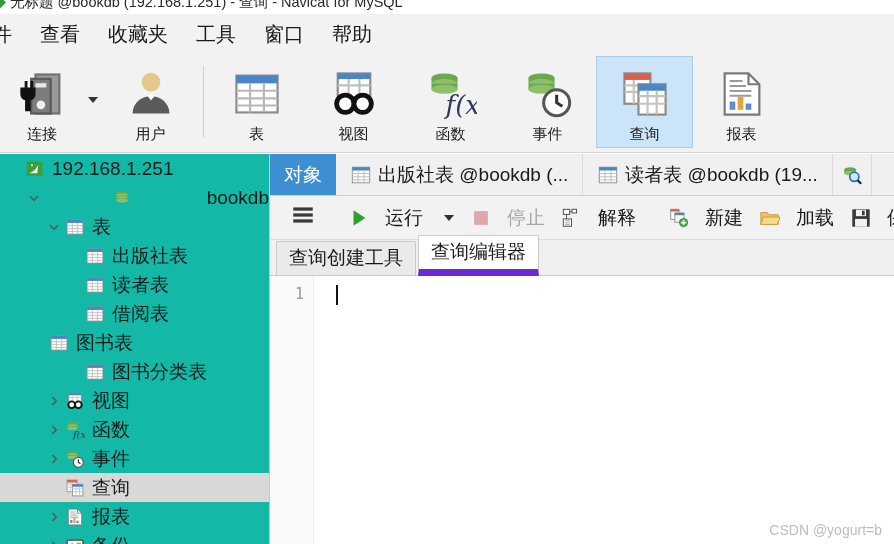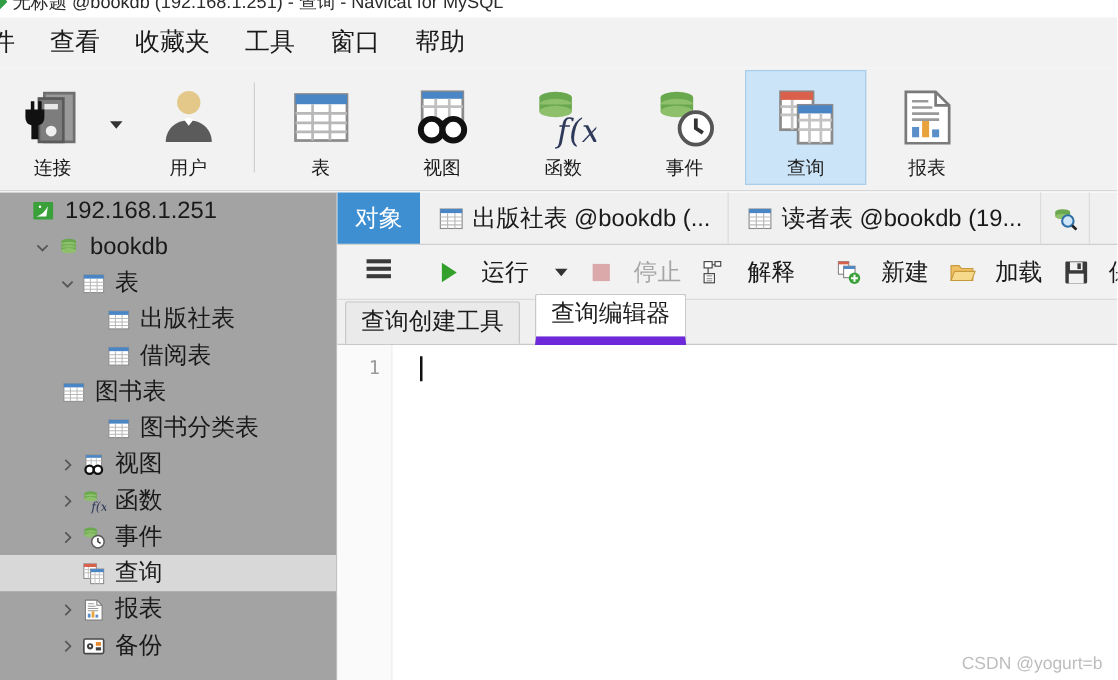--- a/index.html
+++ b/index.html
@@ -76,21 +76,21 @@
   }
   .caret-dn {
     width: 0; height: 0;
     border-left: 5px solid transparent; border-right: 5px solid transparent;
     border-top: 6px solid #333;
   }
 
   
   .sidebar {
     position: absolute; left: 0; top: 154px; width: 270px; height: 390px;
-    background: #a3a3a3;
+    background: #14b8a6;
     border-right: 1px solid #c8c8c8;
     overflow: hidden;
   }
   .tree-row {
     display: flex; align-items: center;
     height: 29px; padding-left: 4px;
     font-size: 19px; color: #1a1a1a; white-space: nowrap;
     cursor: default;
   }
   .tree-row.sel { background: #d8d8d8; }
@@ -143,21 +143,21 @@
     height: 36px; background: #f0f0f0;
     display: flex; align-items: flex-end; padding-left: 6px;
     border-bottom: 1px solid #c9c9c9;
   }
   .subtab {
     font-size: 19px; color: #1a1a1a;
     padding: 4px 12px 5px 12px;
     border: 1px solid #c9c9c9;
     border-bottom: none;
     background: #eaeaea;
-    margin-right: 12px; white-space: nowrap; cursor: default;
+    margin-right: 2px; white-space: nowrap; cursor: default;
     border-radius: 2px 2px 0 0;
     line-height: 24px;
   }
   .subtab.active { background: #ffffff; border-bottom: 7px solid #6d28d9; margin-bottom: -1px; }
 
   
   .editor {
     position: relative; height: 268px; background: #ffffff;
     display: flex;
   }
@@ -315,21 +315,21 @@
         </span>
         <span class="tnode-ico">
           <svg width="20" height="20" viewBox="0 0 24 24">
             <rect x="2" y="3" width="19" height="17" rx="1" fill="#3aa13a"></rect>
             <path d="M5 17c4-1 8-4 11-10l-1.5 10z" fill="#fff"></path>
             <circle cx="8.4" cy="7.6" r="1.2" fill="#fff"></circle>
           </svg>
         </span>
         <span class="tlabel">192.168.1.251</span>
       </div>
-      <div class="tree-row" style="padding-left: 24px;">
+      <div class="tree-row" style="padding-left: 24px; justify-content: space-between;">
         <span class="tw">
           <svg width="14" height="14" viewBox="0 0 24 24">
             <path d="M5 9l7 7 7-7" stroke="#555" stroke-width="2.4" fill="none"></path>
           </svg>
         </span>
         <span class="tnode-ico">
           <svg width="20" height="20" viewBox="0 0 24 24">
             <ellipse cx="12" cy="6" rx="7" ry="2.5" fill="#6aa84f"></ellipse>
             <rect x="5" y="6" width="14" height="3" fill="#6aa84f"></rect>
             <ellipse cx="12" cy="9" rx="7" ry="2.5" fill="#8ec06c"></ellipse>
@@ -377,20 +377,35 @@
             <path d="M9 5l7 7-7 7" stroke="#555" stroke-width="2.4" fill="none"></path>
           </svg>
         </span>
         <span class="tnode-ico">
           <svg width="20" height="20" viewBox="0 0 24 24">
             <rect x="2.5" y="3.5" width="19" height="17" fill="#fff" stroke="#8b8b8b"></rect>
             <rect x="2.5" y="3.5" width="19" height="3.6" fill="#4a86c5"></rect>
             <path d="M2.5 10.5h19M2.5 14h19M2.5 17.3h19M8.8 7.1v13.4M15.2 7.1v13.4" stroke="#b8b8b8" stroke-width="1"></path>
           </svg>
         </span>
+        <span class="tlabel">读者表</span>
+      </div>
+      <div class="tree-row" style="padding-left: 64px;">
+        <span class="tw none">
+          <svg width="14" height="14" viewBox="0 0 24 24">
+            <path d="M9 5l7 7-7 7" stroke="#555" stroke-width="2.4" fill="none"></path>
+          </svg>
+        </span>
+        <span class="tnode-ico">
+          <svg width="20" height="20" viewBox="0 0 24 24">
+            <rect x="2.5" y="3.5" width="19" height="17" fill="#fff" stroke="#8b8b8b"></rect>
+            <rect x="2.5" y="3.5" width="19" height="3.6" fill="#4a86c5"></rect>
+            <path d="M2.5 10.5h19M2.5 14h19M2.5 17.3h19M8.8 7.1v13.4M15.2 7.1v13.4" stroke="#b8b8b8" stroke-width="1"></path>
+          </svg>
+        </span>
         <span class="tlabel">借阅表</span>
       </div>
       <div class="tree-row" style="padding-left: 28px;">
         <span class="tw none">
           <svg width="14" height="14" viewBox="0 0 24 24">
             <path d="M9 5l7 7-7 7" stroke="#555" stroke-width="2.4" fill="none"></path>
           </svg>
         </span>
         <span class="tnode-ico">
           <svg width="20" height="20" viewBox="0 0 24 24">

